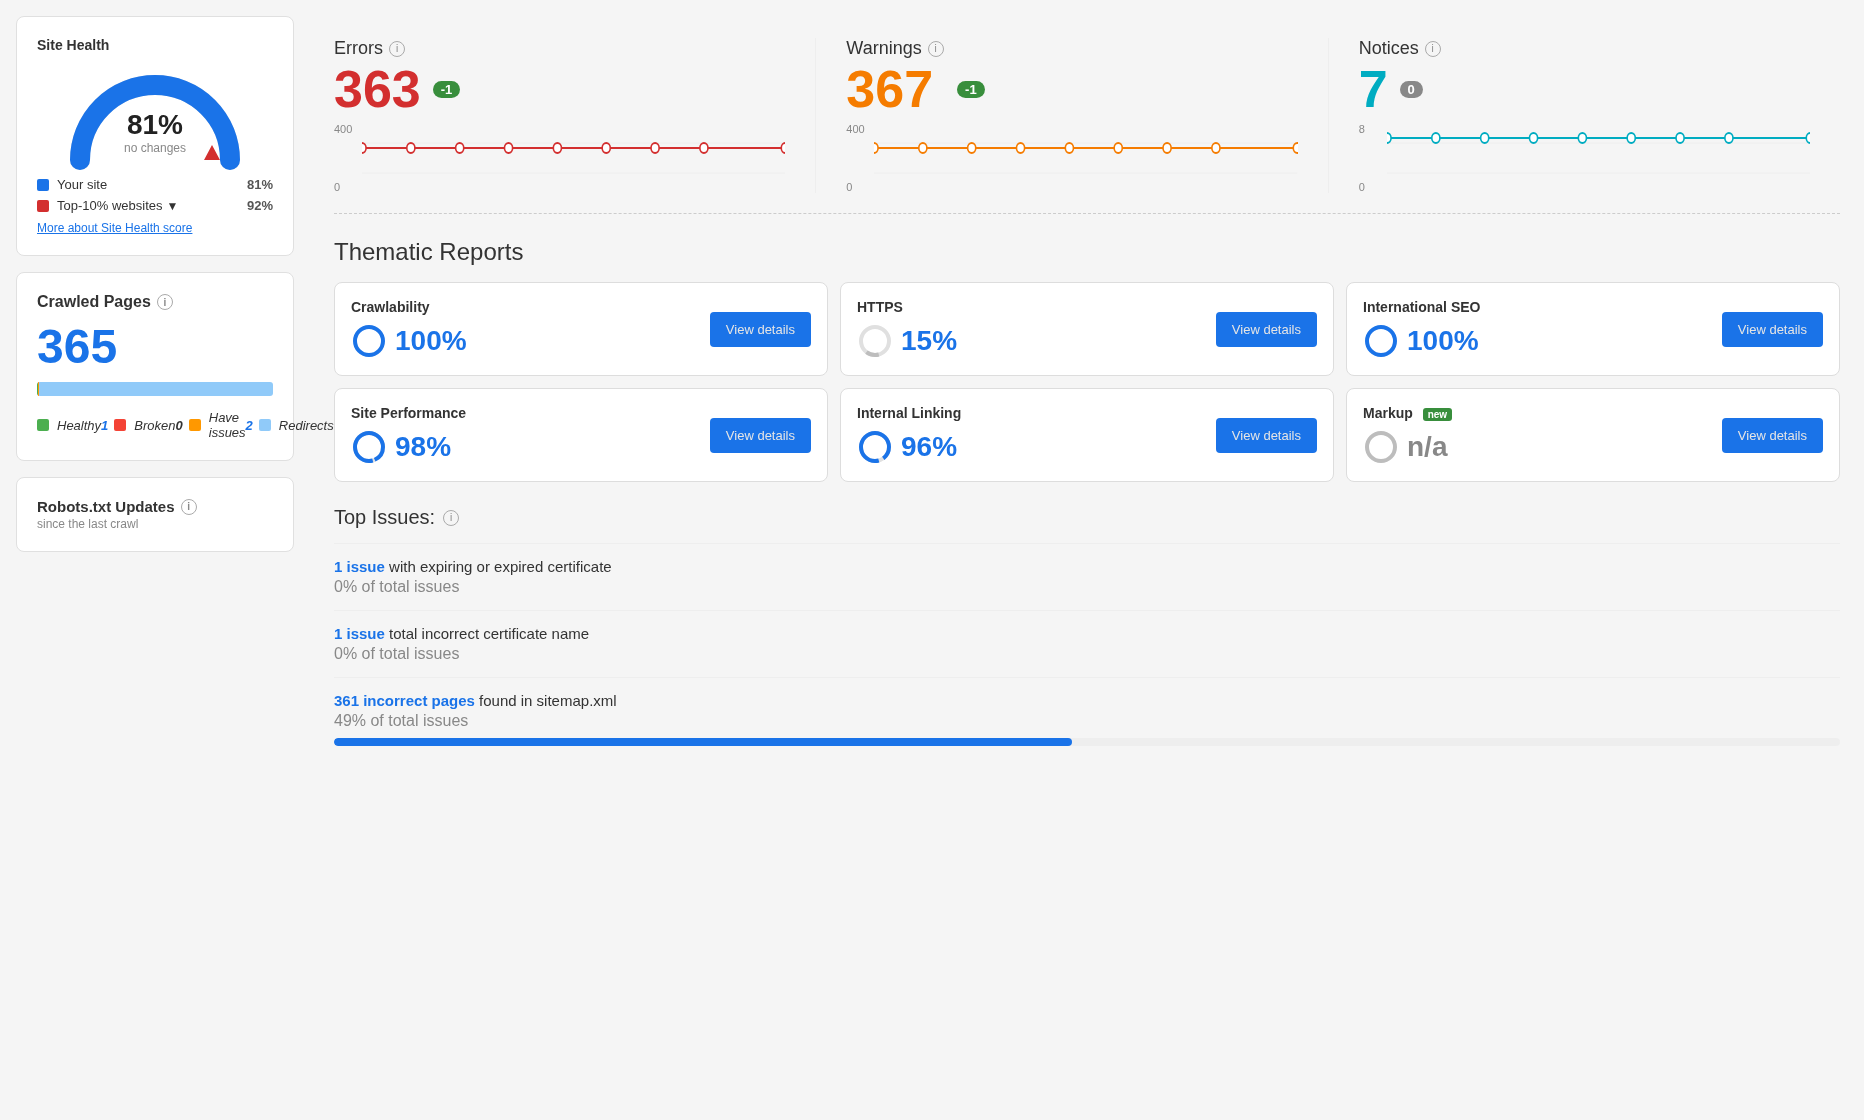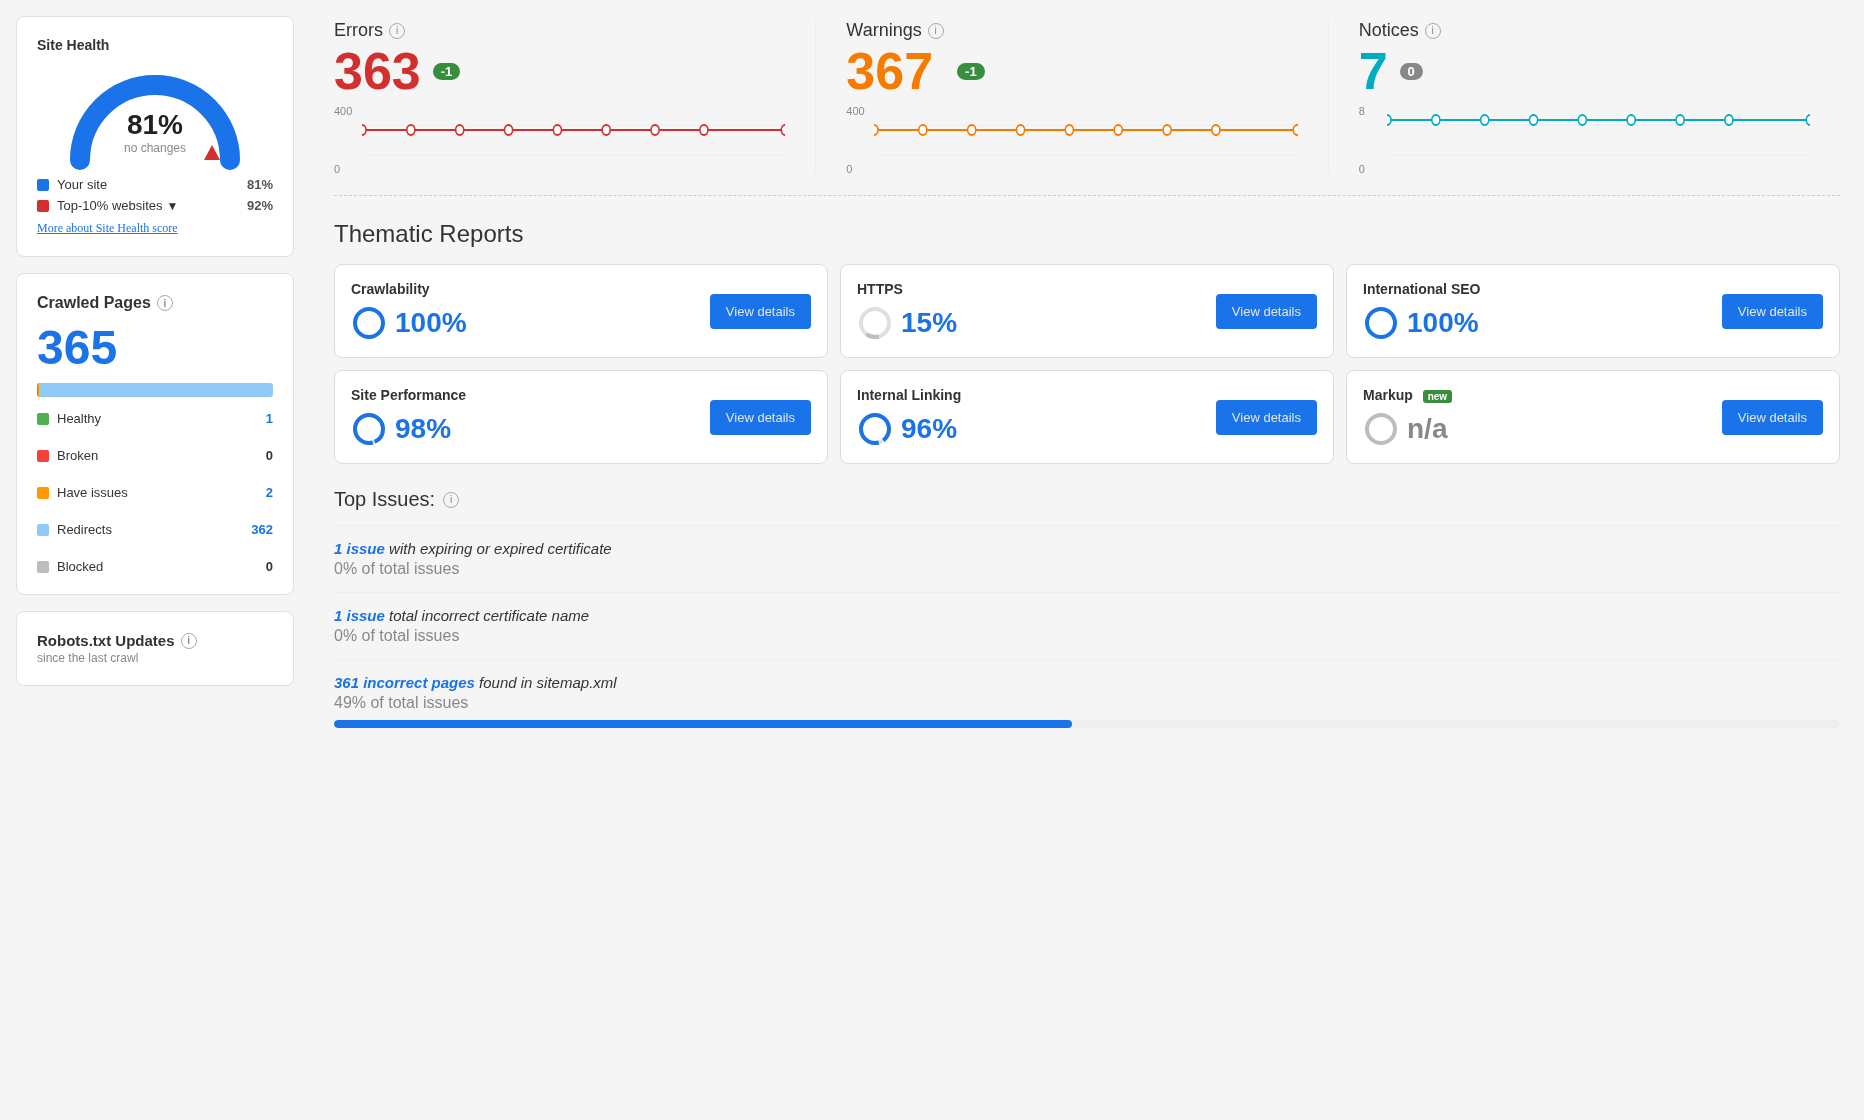--- a/index.html
+++ b/index.html
@@ -15,41 +15,41 @@
     .gauge-container { display: flex; justify-content: center; align-items: center; margin: 10px 0; position: relative; }
     .gauge-svg { width: 180px; height: 100px; overflow: visible; }
     .gauge-text { position: absolute; top: 44px; text-align: center; width: 100%; }
     .gauge-percent { font-size: 28px; font-weight: bold; color: #222; }
     .gauge-label { font-size: 12px; color: #888; }
     .site-legend { margin-top: 12px; }
     .legend-row { display: flex; align-items: center; justify-content: space-between; margin-bottom: 6px; font-size: 13px; }
     .legend-dot { width: 12px; height: 12px; border-radius: 2px; margin-right: 8px; flex-shrink: 0; }
     .legend-left { display: flex; align-items: center; }
     .legend-val { font-weight: bold; color: #555; }
-    .more-link { font-size: 12px; color: #1a73e8; text-decoration: underline; cursor: pointer; margin-top: 8px; display: block; font-family: Liberation Serif, serif; }
+    .more-link { font-size: 12px; color: #1a73e8; text-decoration: underline; cursor: pointer; margin-top: 8px; display: block; }
 
     
     .card-title { font-size: 16px; font-weight: bold; margin-bottom: 4px; display: flex; align-items: center; gap: 6px; }
     .info-icon { width: 16px; height: 16px; border-radius: 50%; border: 1px solid #aaa; display: inline-flex; align-items: center; justify-content: center; font-size: 10px; color: #888; cursor: pointer; }
     .crawled-number { font-size: 48px; font-weight: bold; color: #1a73e8; margin: 8px 0; }
     .bar-container { display: flex; height: 14px; border-radius: 3px; overflow: hidden; margin-bottom: 14px; width: 100%; }
     .bar-seg { height: 100%; }
-    .crawled-legend { display: flex; flex-direction: column; gap: 22px; }
+    .crawled-legend { display: flex; gap: 6px; font-style: italic; }
     .crawled-legend-row { display: flex; align-items: center; justify-content: space-between; font-size: 13px; }
     .crawled-legend-left { display: flex; align-items: center; gap: 8px; }
     .dot { width: 12px; height: 12px; border-radius: 2px; flex-shrink: 0; }
     .crawled-val { font-weight: bold; color: #1a73e8; }
 
     
     .robots-title { font-size: 15px; font-weight: bold; display: flex; align-items: center; gap: 6px; }
     .robots-sub { font-size: 12px; color: #888; margin-top: 2px; }
 
     
     .metrics-row { display: flex; gap: 0; margin-bottom: 24px; border-bottom: 1px dashed #ccc; padding-bottom: 20px; }
-    .metric-block { flex: 1; padding-right: 30px; }
+    .metric-block { flex: 1; padding-right: 30px; margin-top: 18px; }
     .metric-block:not(:last-child) { border-right: 1px solid #eee; margin-right: 30px; }
     .metric-label { font-size: 18px; font-weight: normal; color: #333; display: flex; align-items: center; gap: 6px; margin-bottom: 4px; }
     .metric-value { font-size: 52px; font-weight: bold; line-height: 1; display: flex; align-items: center; gap: 12px; }
     .metric-value.errors { color: #d32f2f; align-items: center; }
     .metric-value.warnings { color: #f57c00; gap: 24px; }
     .metric-value.notices { color: #00acc1; }
     .badge { border-radius: 12px; font-size: 13px; font-weight: bold; color: #fff; padding: 2px 8px; }
     .badge-green { background: #388e3c; }
     .badge-gray { background: #888; }
 
@@ -67,21 +67,21 @@
     .report-name { font-size: 14px; font-weight: bold; }
     .report-score { display: flex; align-items: center; gap: 8px; font-size: 28px; font-weight: bold; color: #1a73e8; }
     .report-circle { width: 36px; height: 36px; flex-shrink: 0; }
     .view-btn { background: #1a73e8; color: #e5e5e5; border: none; border-radius: 4px; padding: 10px 16px; font-size: 13px; cursor: pointer; white-space: nowrap; }
     .new-badge { background: #388e3c; color: #fff; font-size: 10px; padding: 1px 5px; border-radius: 3px; margin-left: 6px; }
 
     
     .top-issues-title { font-size: 20px; font-weight: normal; color: #333; display: flex; align-items: center; gap: 8px; margin-bottom: 14px; }
     .issue-row { border-top: 1px solid #eee; padding: 14px 0; }
     .issue-link { color: #1a73e8; font-weight: bold; cursor: pointer; text-decoration: none; }
-    .issue-desc { font-size: 15px; color: #333; font-style: italic; }
+    .issue-desc { font-size: 15px; color: #333; }
     .issue-sub { font-size: 16px; color: #888; margin-top: 3px; }
     .progress-bar-container { height: 8px; background: #eee; border-radius: 4px; margin-top: 8px; overflow: hidden; }
     .progress-bar-fill { height: 100%; border-radius: 4px; background: #1a73e8; }
   </style>
 </head>
 <body>
 
 <div class="layout">
 
   <div class="sidebar">

